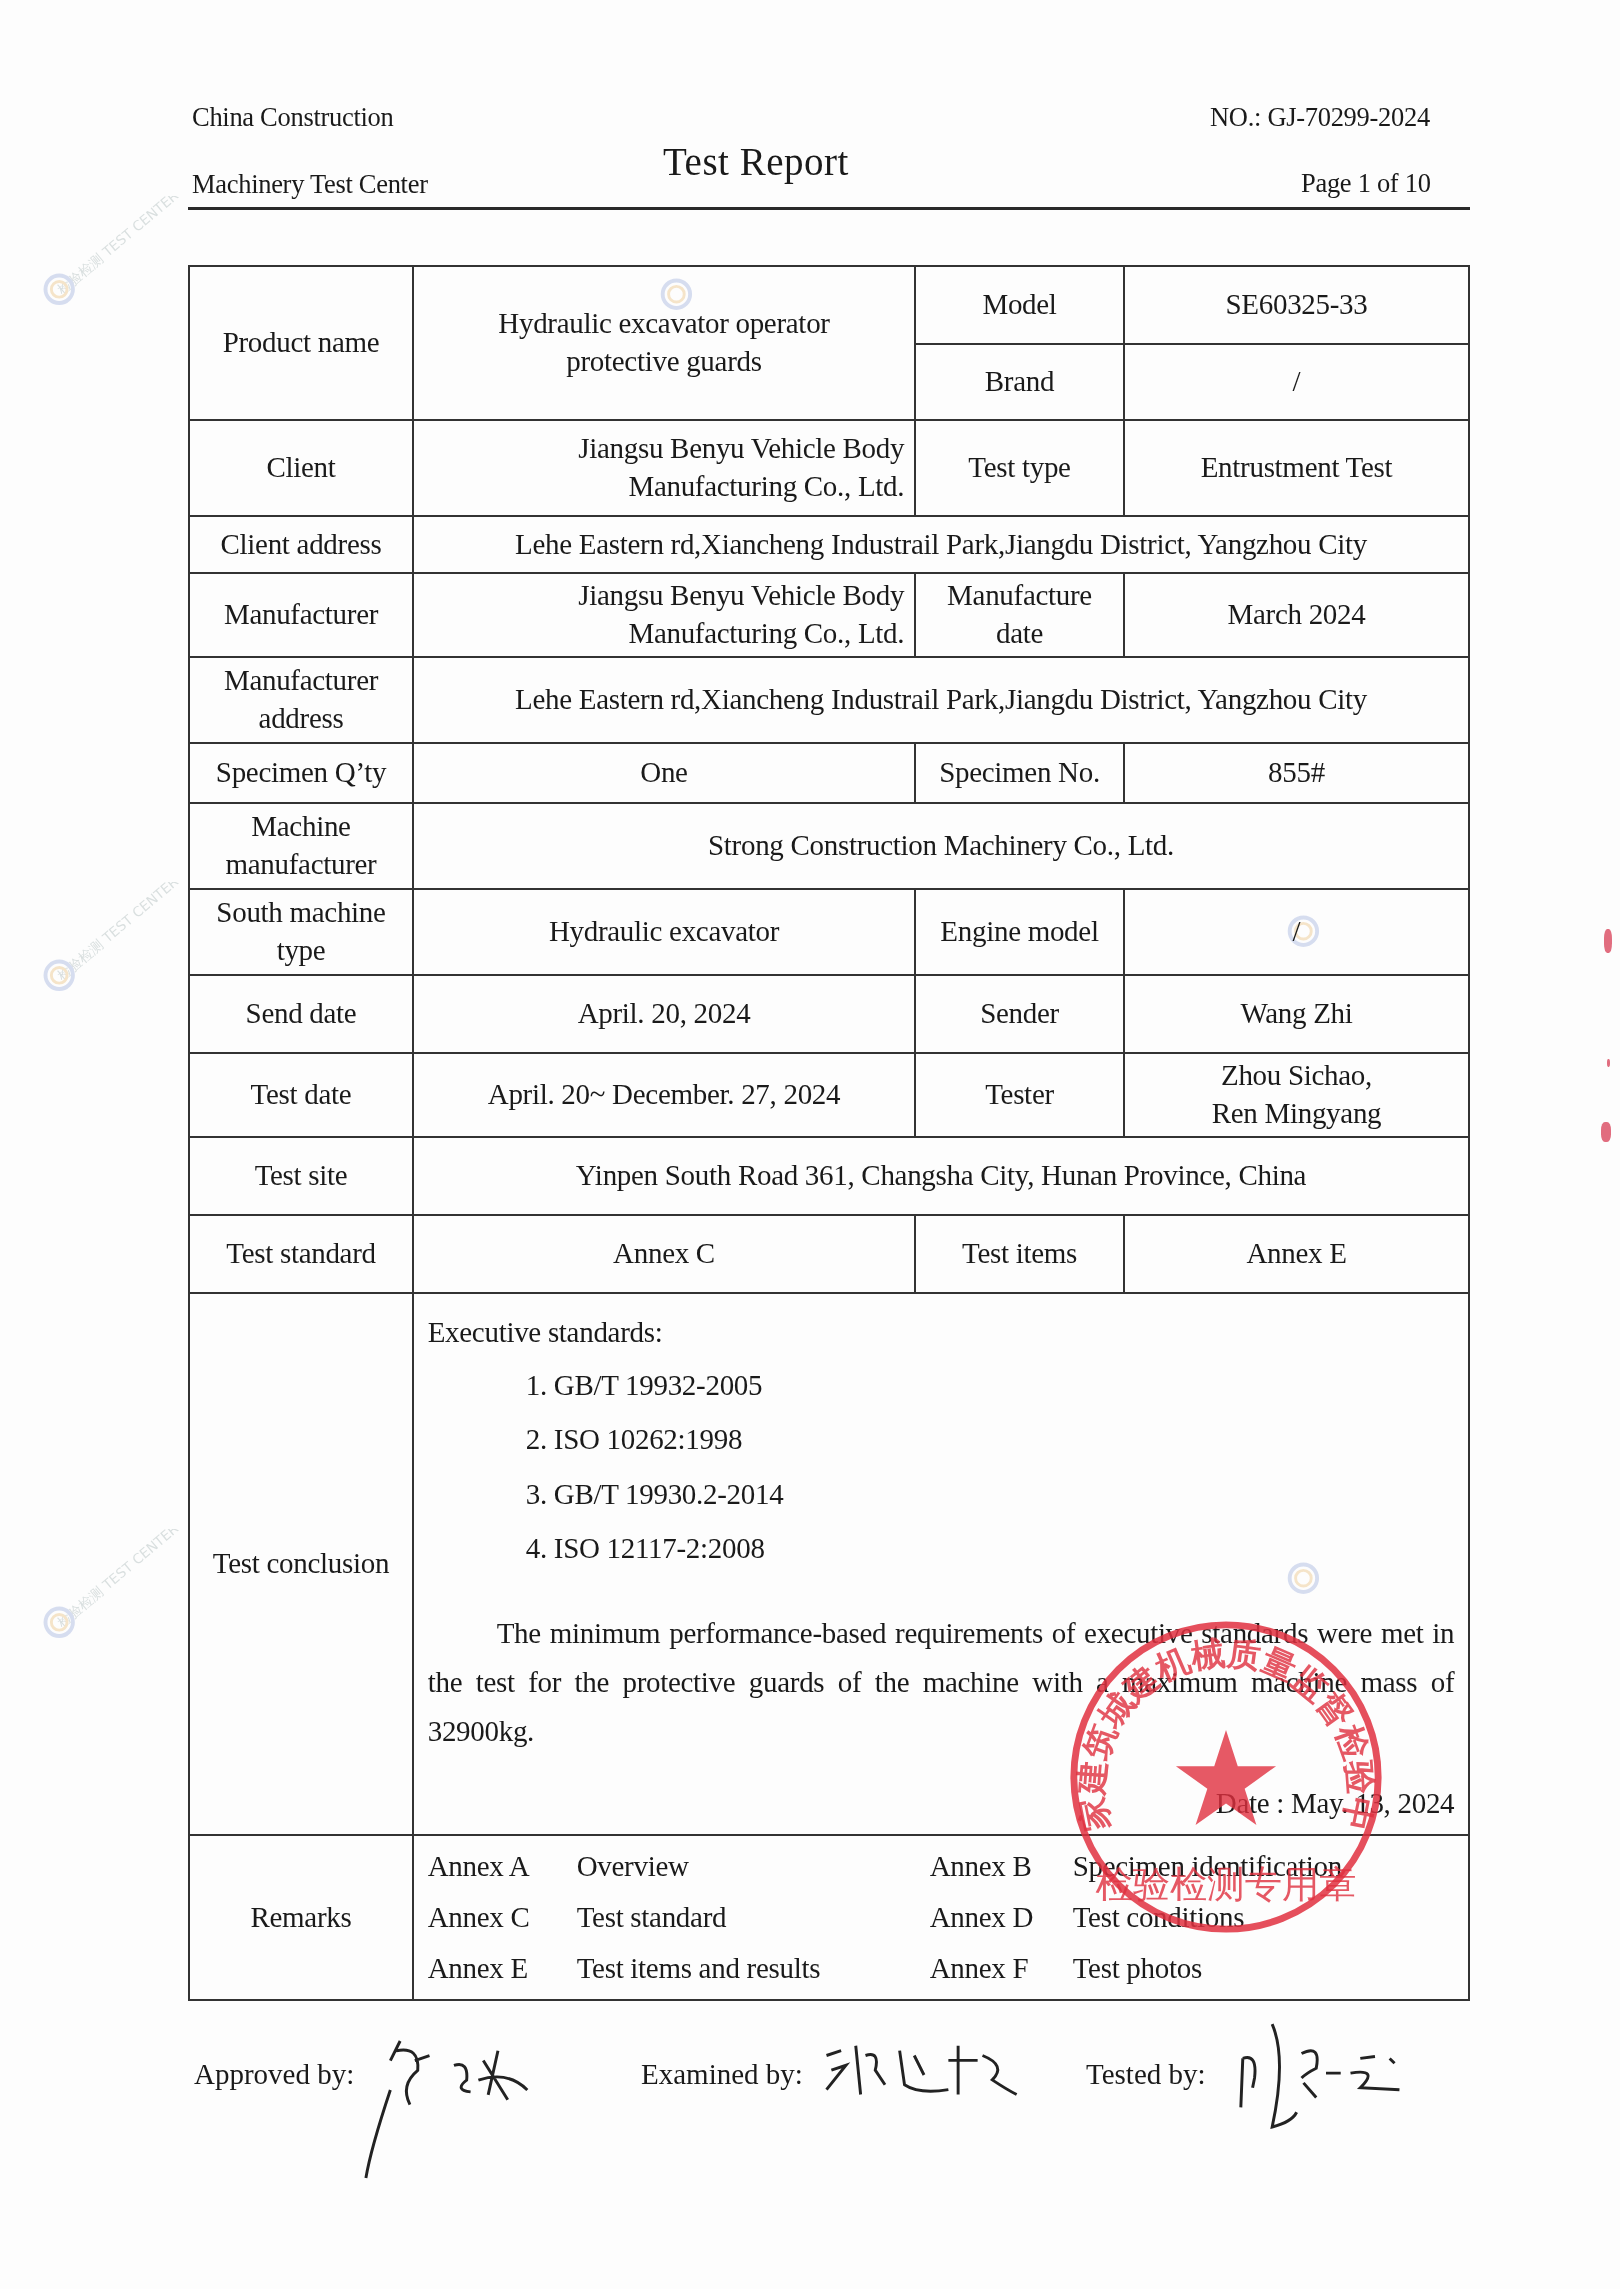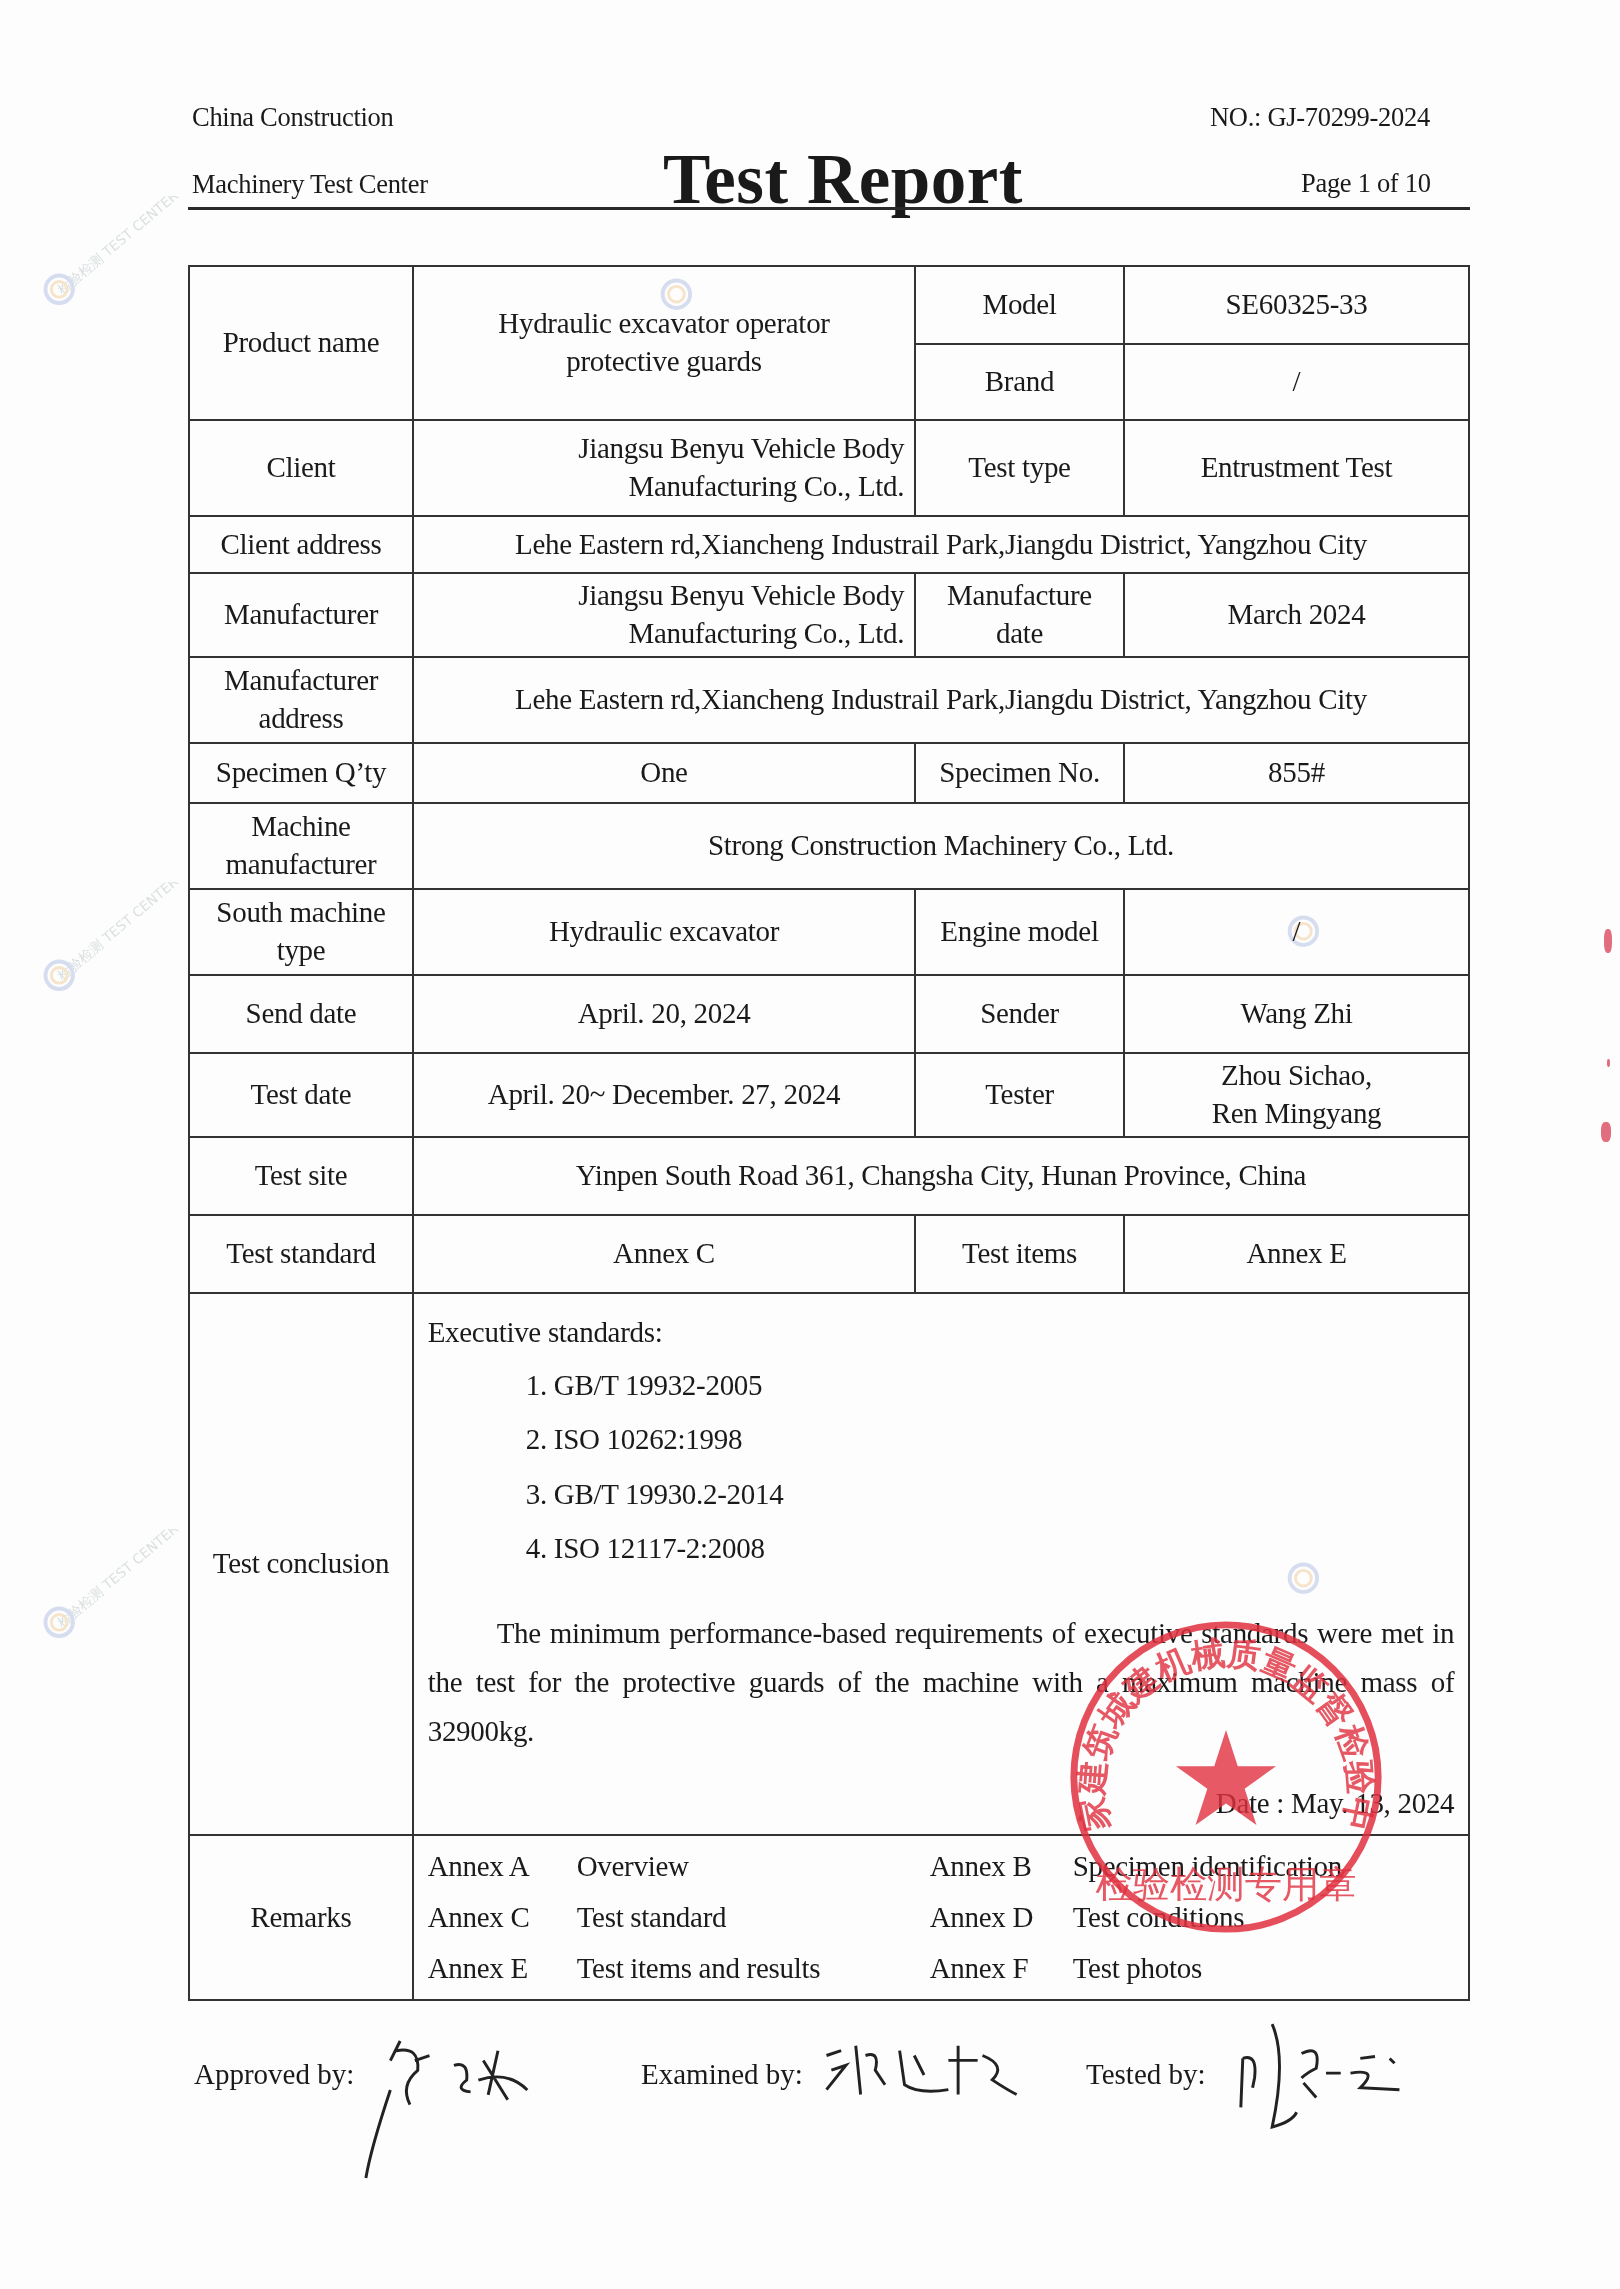--- a/index.html
+++ b/index.html
@@ -2,21 +2,21 @@
 <html><head>
 <meta charset="utf-8">
 <style>
   html, body { margin:0; padding:0; }
   body {
     width:1620px; height:2290px; background:#fdfdfd; position:relative; overflow:hidden;
     font-family:"Liberation Serif", "DejaVu Serif", serif; color:#1a1a1a;
   }
   .abs { position:absolute; }
   .hdr-small { font-size:26.5px; letter-spacing:-0.3px; }
-  .title { font-size:71px; font-weight:bold; letter-spacing:0.5px; }
+  .title { font-size:39px; font-weight:normal; letter-spacing:0.5px; }
   .hr { position:absolute; left:188px; width:1282px; height:2.9px; background:#2a2a2a; top:207px; }
 
   table.report {
     position:absolute; left:188px; top:265px; width:1280px;
     border-collapse:collapse; table-layout:fixed;
     font-size:29px; line-height:1.3;
   }
   table.report td {
     border:2px solid #333; text-align:center; vertical-align:middle; padding:0 9.8px;
     letter-spacing:-0.3px;

